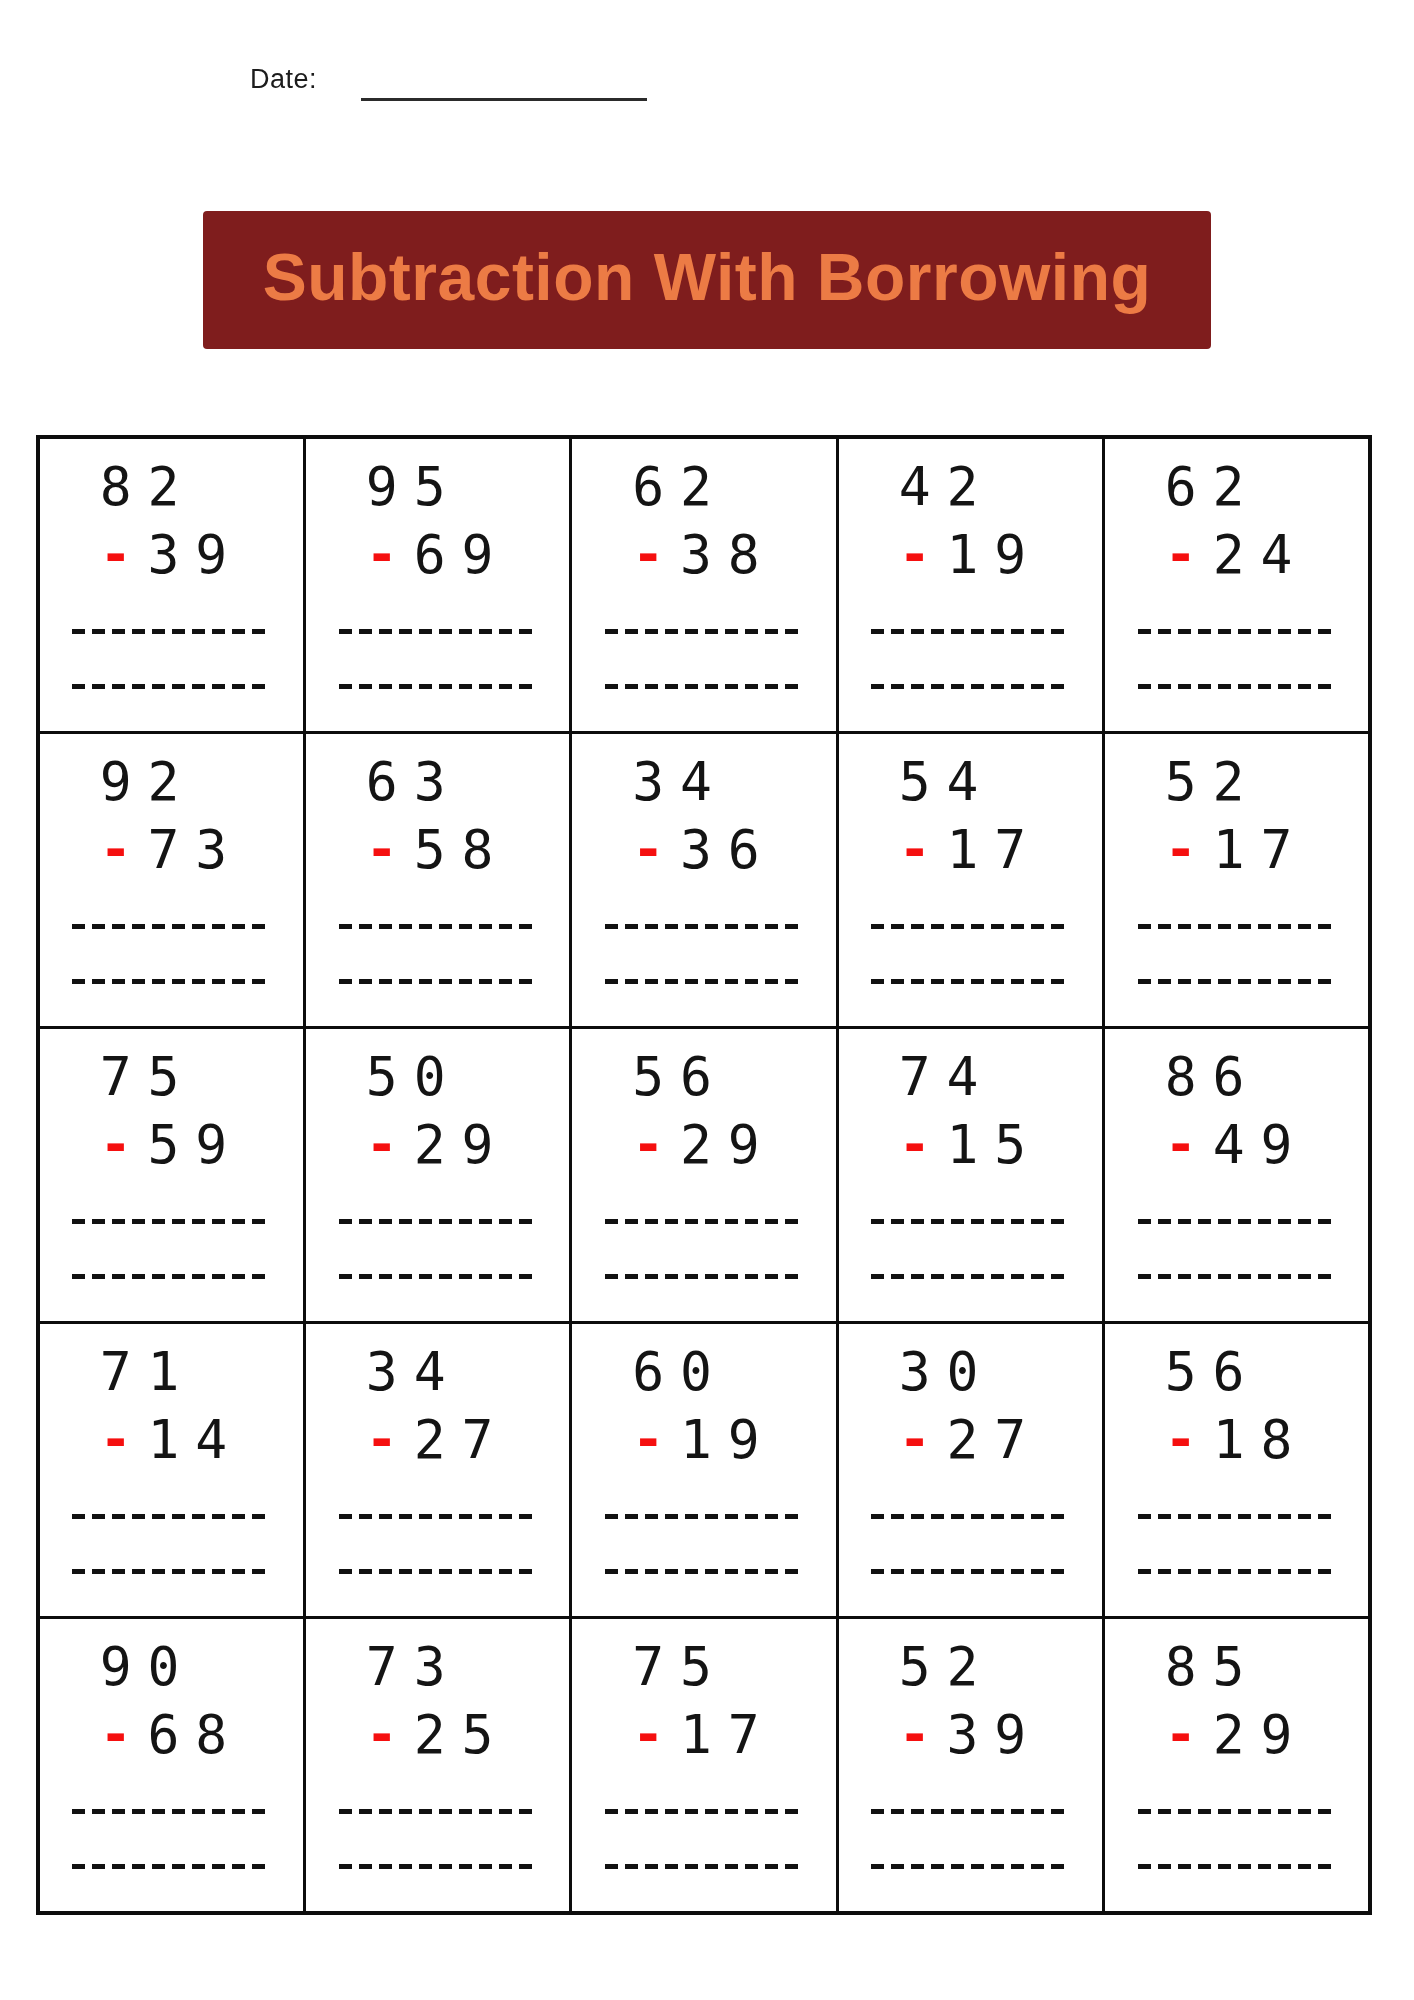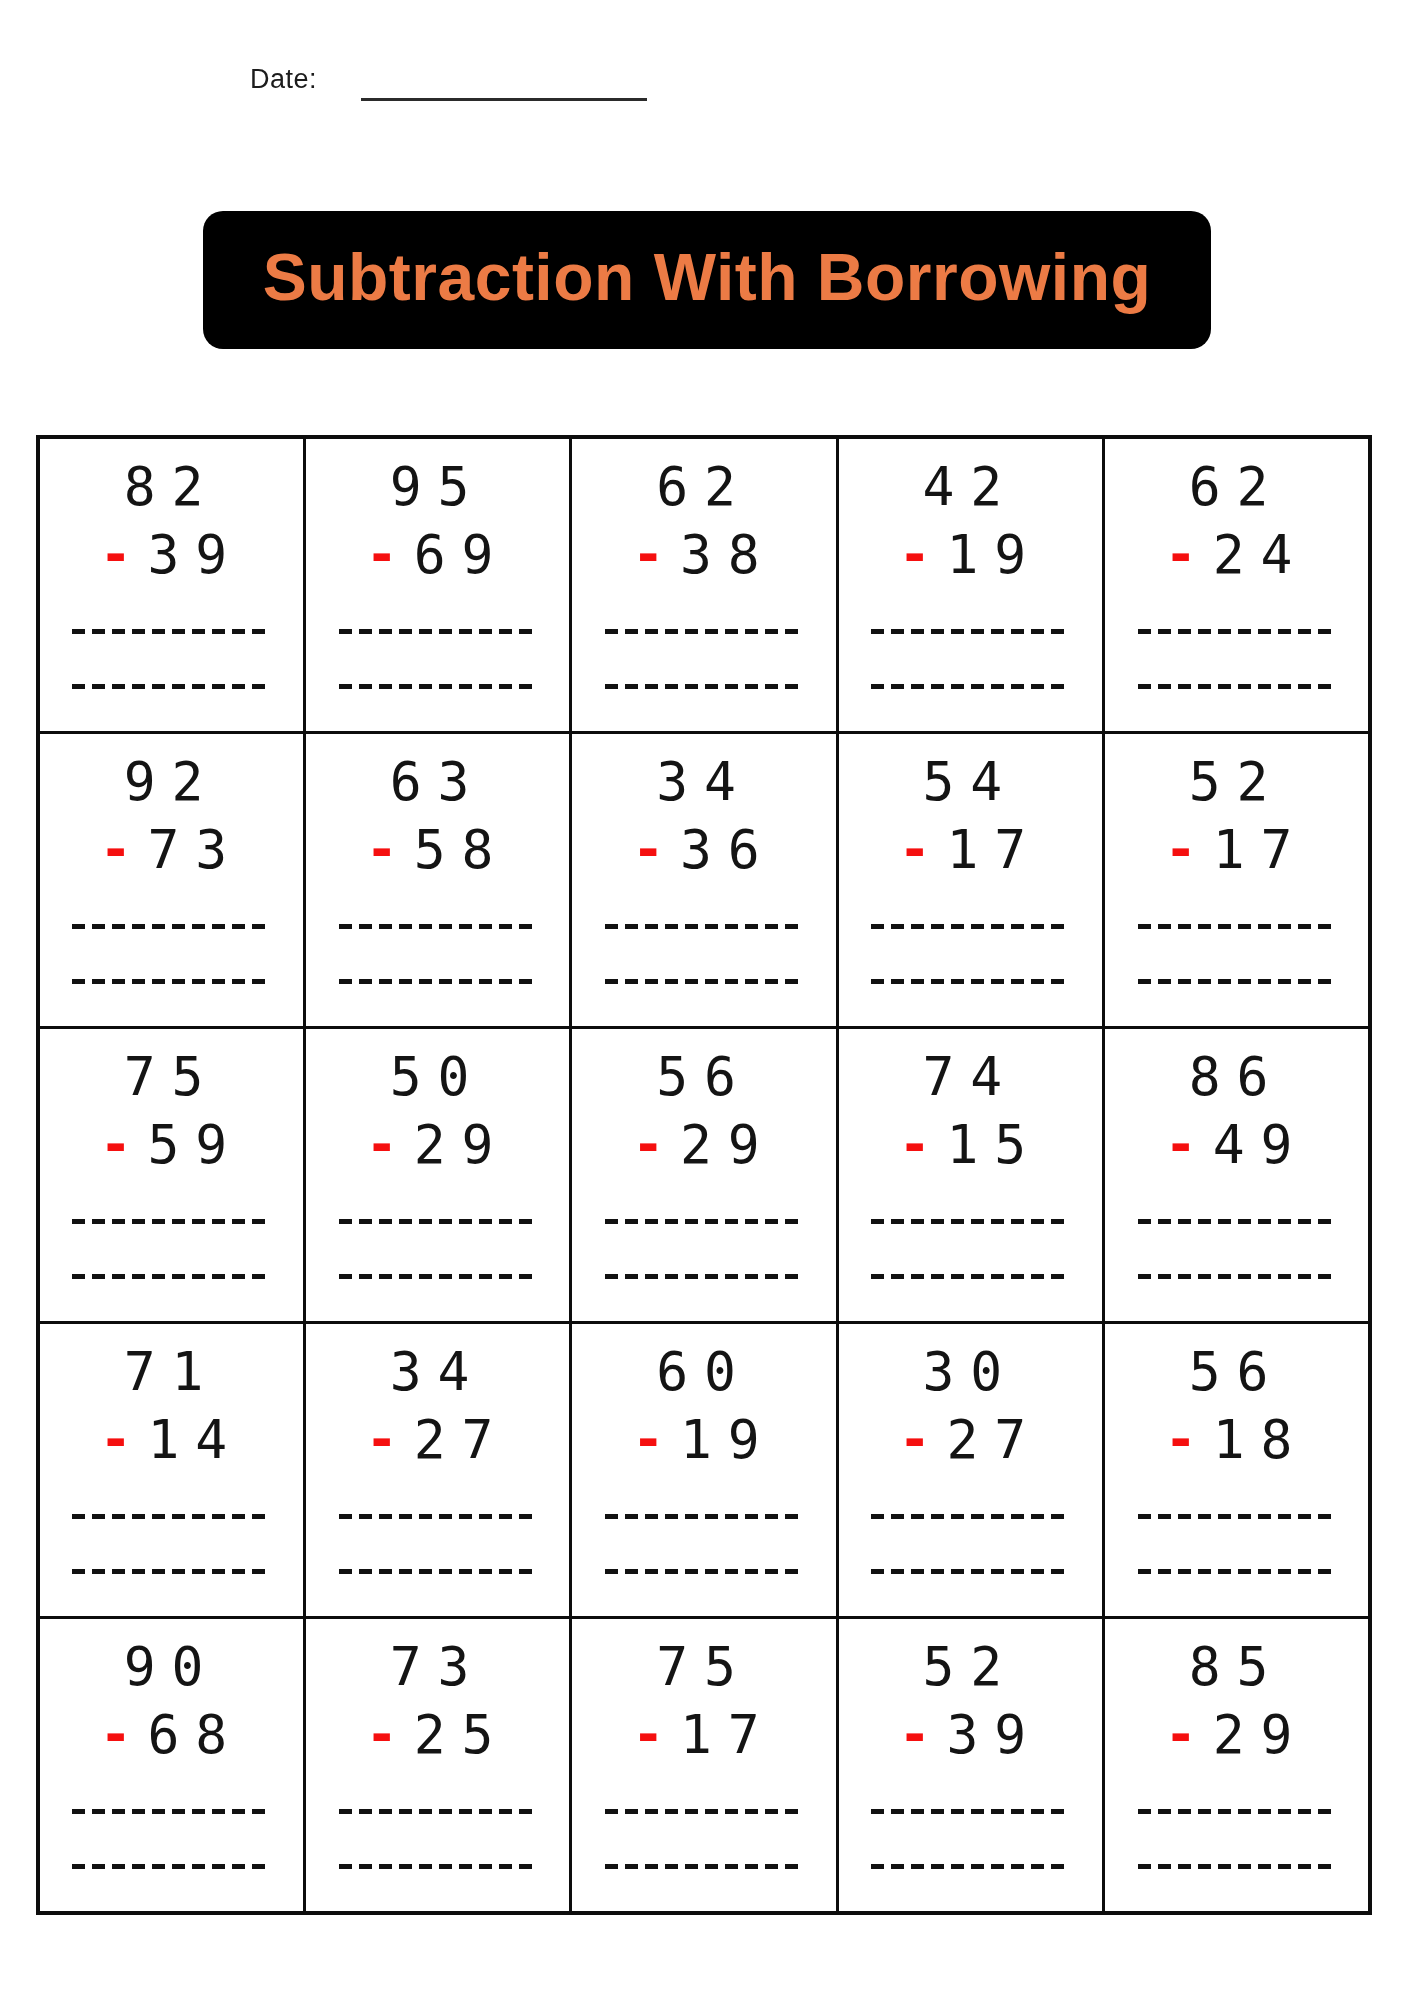--- a/index.html
+++ b/index.html
@@ -28,22 +28,22 @@
     height:0;
     border-bottom:3px solid #2b2b2b;
     margin-left:20px;
     margin-bottom:-6px;
   }
   .date-group{margin-left:110px;gap:24px;}
   
   .title-badge{
     margin:116px auto 12px auto;
     width:fit-content;
-    background:#000000;
-    border-radius:20px;
+    background:#7f1d1d;
+    border-radius:4px;
     padding:28px 60px 34px 60px;
   }
   .page-title{
     font-size:66px;
     font-weight:bold;
     color:#EC7B45;
     letter-spacing:0.5px;
     font-family:"Liberation Sans",sans-serif;
   }
   
@@ -56,21 +56,21 @@
   }
   td.cell{
     border:3px solid #0d0d0d;
     height:292px;
     vertical-align:top;
     text-align:center;
     padding:0;
   }
   .num-block{
     display:inline-block;
-    text-align:center;
+    text-align:left;
     margin-top:14px;
     font-family:"DejaVu Sans Mono",monospace;
     font-size:53px;
     line-height:1.28;
     letter-spacing:0.30em;
     color:#141414;
   }
   .minuend,.sub-row{display:block;white-space:nowrap;}
   .minus{color:#F50F0F;font-weight:bold;}
   .answer-line{

